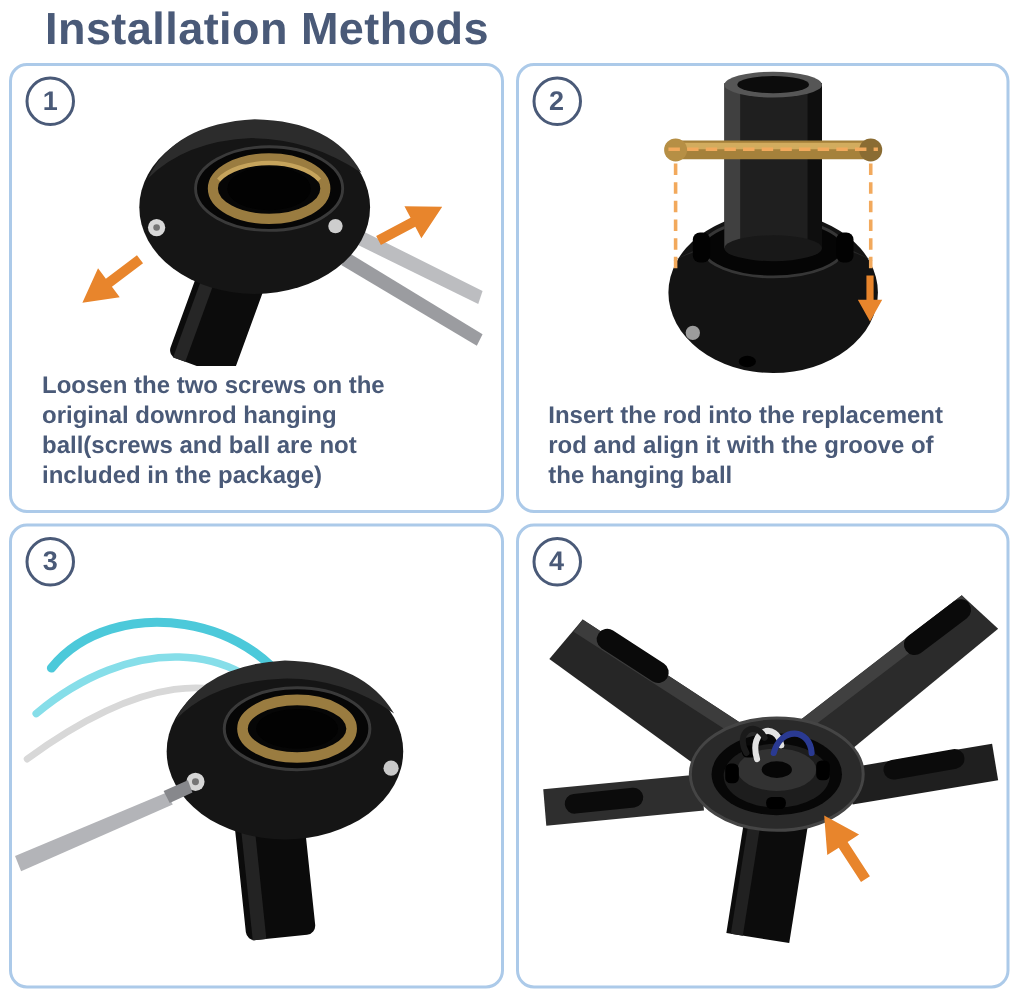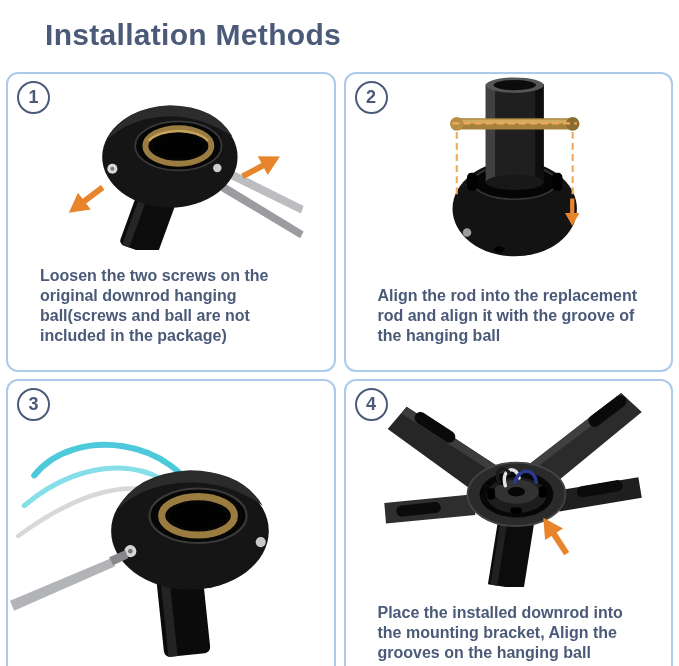--- a/index.html
+++ b/index.html
@@ -2,21 +2,21 @@
 <html><head>
 <meta charset="utf-8">
 <style>
   html, body { margin: 0; padding: 0; background: #ffffff; }
   body {
     width: 679px; height: 666px; overflow: hidden;
     font-family: "Liberation Sans", sans-serif;
   }
   .page { width: 679px; height: 666px; background: #ffffff; }
   .title {
-    margin: 15px; padding: 3px 16px 5px 30px;
+    margin: 0; padding: 3px 16px 5px 30px;
     color: #4a5a78; font-size: 30px; font-weight: 700; letter-spacing: 0.3px;
   }
   .grid {
     display: grid;
     grid-template-columns: 1fr 1fr;
     grid-template-rows: 300px 310px;
     gap: 7px 8px;
     margin: 0 6px;
   }
   .panel {
@@ -30,21 +30,21 @@
   .badge {
     position: absolute; top: 7px; left: 9px; z-index: 3;
     width: 29px; height: 29px;
     border: 2px solid #4a5a78; border-radius: 50%;
     display: flex; align-items: center; justify-content: center;
     color: #4a5a78; font-size: 18px; font-weight: 700;
   }
   .illus { flex: 1 1 auto; min-height: 0; }
   .illus svg { width: 100%; height: 100%; display: block; }
   .caption {
-    flex: 0 0 auto; margin: 16px;
+    flex: 0 0 auto; margin: 4px;
     padding: 0 4px 8px 16px;
     color: #4a5a78; font-size: 16px; font-weight: 700; line-height: 1.25;
     white-space: pre-line;
   }
 </style>
 </head>
 <body>
 
 <div class="page">
 
@@ -115,21 +115,21 @@
           <g>
             <rect x="95" y="52" width="146" height="13" rx="6.5" fill="#a5813b"></rect>
             <rect x="98" y="53.5" width="140" height="4.5" rx="2.2" fill="#d2ac5e"></rect>
             <circle cx="100" cy="58.5" r="8" fill="#b68f45"></circle>
             <circle cx="236" cy="58.5" r="8" fill="#8a6c33"></circle>
           </g>
           <path d="M95 58 H241 M100 68 V142 M236 68 V142" stroke="#f2a95c" stroke-width="2.5" stroke-dasharray="8 5" fill="none"></path>
           <path d="M0,6 L17,6 L17,0 L32,8.5 L17,17 L17,11 L0,11 Z" transform="translate(244,146) rotate(90)" fill="#e8852c"></path>
         </svg>
       </div>
-      <p class="caption">Align the rod into the replacement
+      <p class="caption">Insert the rod into the replacement
 rod and align it with the groove of
 the hanging ball</p>
     </section>
 
     <section class="panel">
       <div class="badge">
         <span>3</span>
       </div>
       <div class="illus">
         <svg viewBox="0 0 322 240" preserveAspectRatio="xMidYMid meet">
@@ -196,19 +196,16 @@
             <rect x="147" y="113" width="11" height="8" rx="3.5" fill="#000000"></rect>
           </g>
           <g>
             <path d="M157 122 C 151 102, 170 97, 173 113" stroke="#e2e2e2" stroke-width="4" fill="none" stroke-linecap="round"></path>
             <path d="M168 118 C 173 100, 192 102, 193 118" stroke="#2a3a92" stroke-width="4" fill="none" stroke-linecap="round"></path>
             <path d="M150 118 C 142 104, 156 96, 162 108" stroke="#1a1a1a" stroke-width="4" fill="none" stroke-linecap="round"></path>
           </g>
           <path d="M0,9 L27,9 L27,0 L50,12.5 L27,25 L27,16 L0,16 Z" transform="translate(218,208) rotate(-123)" fill="#e8852c"></path>
         </svg>
       </div>
-      <p class="caption">Place the installed downrod into
-the mounting bracket, Align the
-grooves on the hanging ball</p>
     </section>
 
   </div>
 </div>
 
 </body></html>

